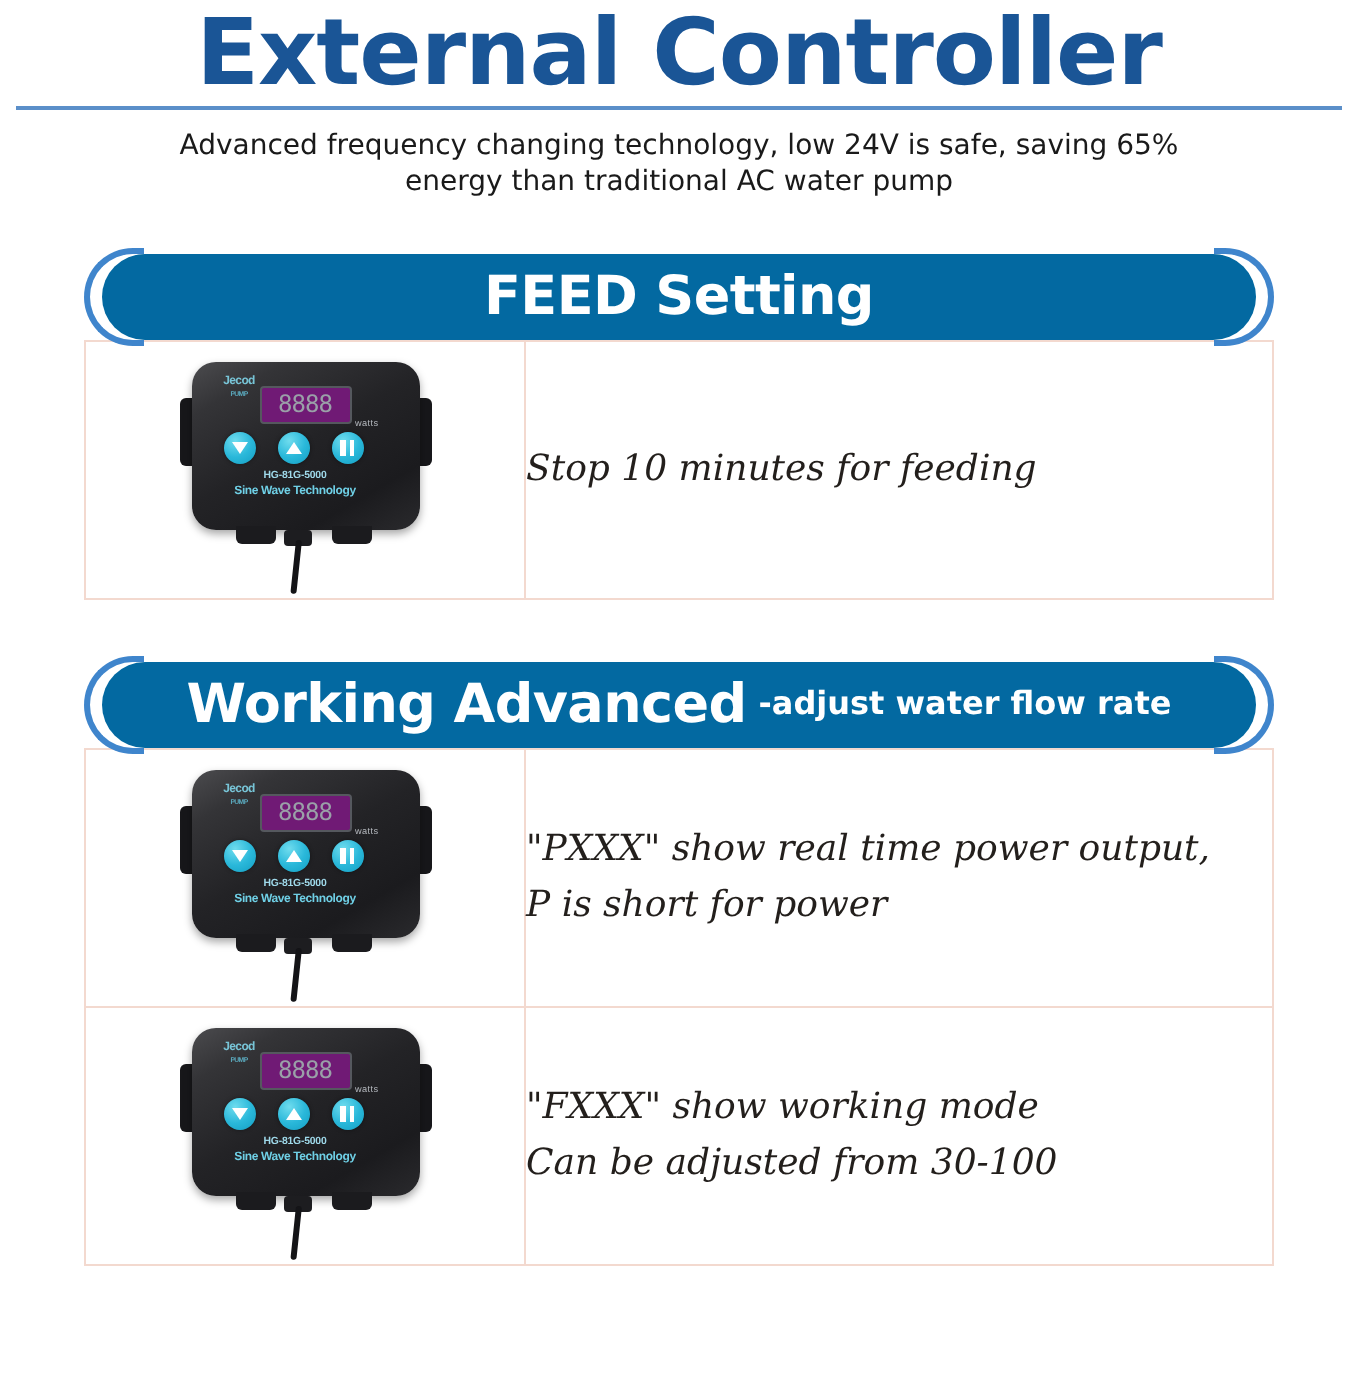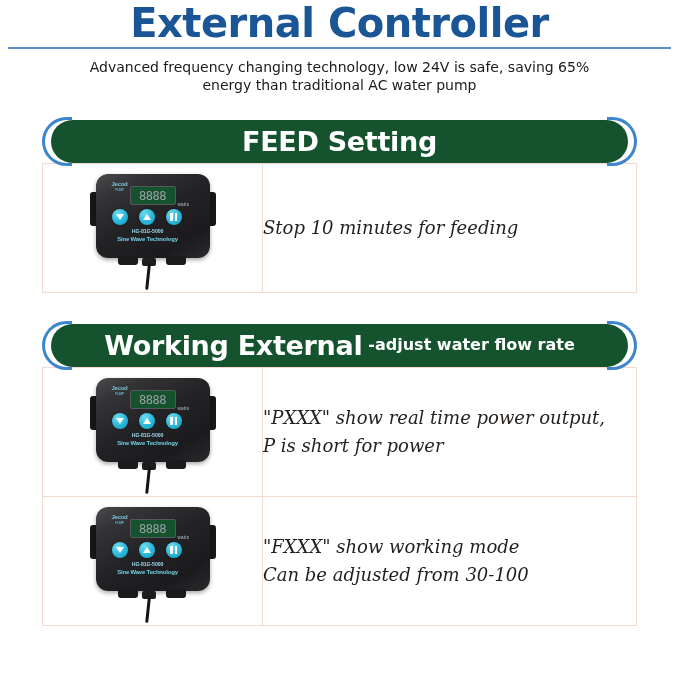--- a/index.html
+++ b/index.html
@@ -16,21 +16,21 @@
     position: relative;
   }
 
   
   .header {
     padding-top: 2px;
   }
   .main-title {
     text-align: center;
     font-family: "DejaVu Sans", sans-serif;
-    font-size: 40px;
+    font-size: 46px;
     font-weight: bold;
     color: #1a5596;
     letter-spacing: -0.5px;
     line-height: 1.05;
     margin: 0;
     padding: 0 20px;
     white-space: nowrap;
   }
   .title-rule {
     height: 2px;
@@ -57,21 +57,21 @@
   .banner-wrap {
     position: relative;
     height: 43px;
   }
   .banner {
     position: absolute;
     left: 9px;
     right: 9px;
     top: 0;
     height: 43px;
-    background: #14532d;
+    background: #0369a1;
     border-radius: 22px;
     display: flex;
     align-items: center;
     justify-content: center;
     box-sizing: border-box;
   }
   
   .arc {
     position: absolute;
     top: -3px;
@@ -199,21 +199,21 @@
     line-height: 6px;
     opacity: 0.9;
   }
   .dev-logo .l2 { font-size: 3.4px; display:block; color:#5fb6cc; }
   .dev-display {
     position: absolute;
     left: 27px;
     top: 6px;
     width: 44px;
     height: 17px;
-    background: #14532d;
+    background: #701a75;
     border: 1px solid #55585e;
     border-radius: 2px;
     display: flex;
     align-items: center;
     justify-content: center;
     gap: 1px;
   }
   .seg {
     font-family: "DejaVu Sans Mono", monospace;
     font-size: 12px;
@@ -385,21 +385,21 @@
     </tbody>
   </table>
 </div>
 
 <div class="section section-working">
 
   <div class="banner-wrap">
     <span class="arc arc-left"></span>
     <span class="arc arc-right"></span>
     <div class="banner">
-      <span class="banner-title">Working External</span>
+      <span class="banner-title">Working Advanced</span>
       <span class="banner-sub">-adjust water flow rate</span>
     </div>
   </div>
 
   <table class="info-table">
     <tbody>
       <tr>
         <td class="cell-device">
           <div class="device">
             <div class="dev-ear left"></div>

